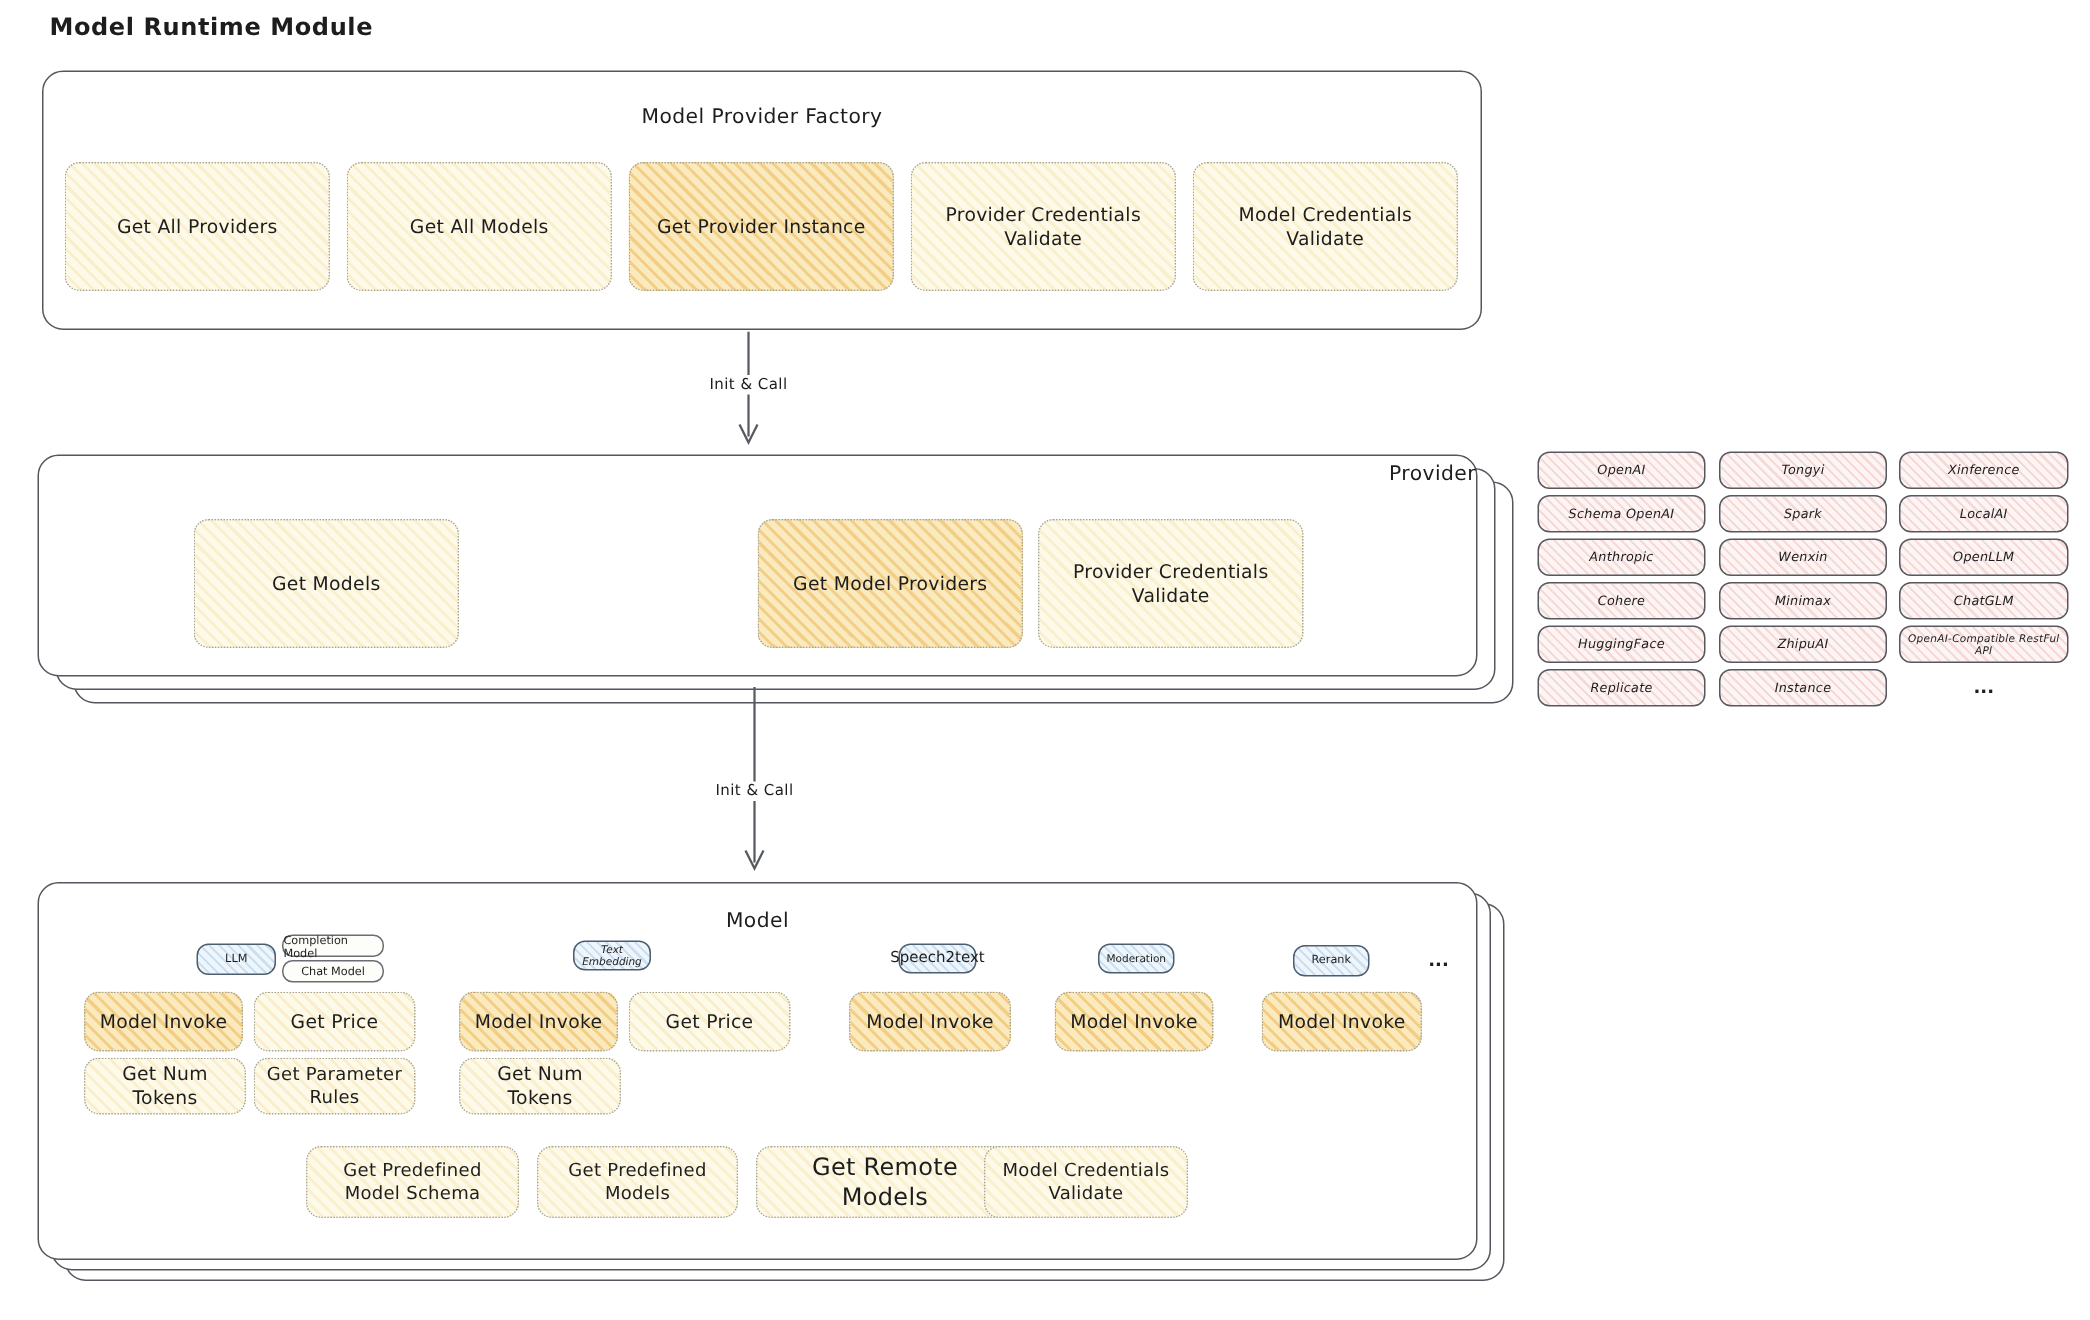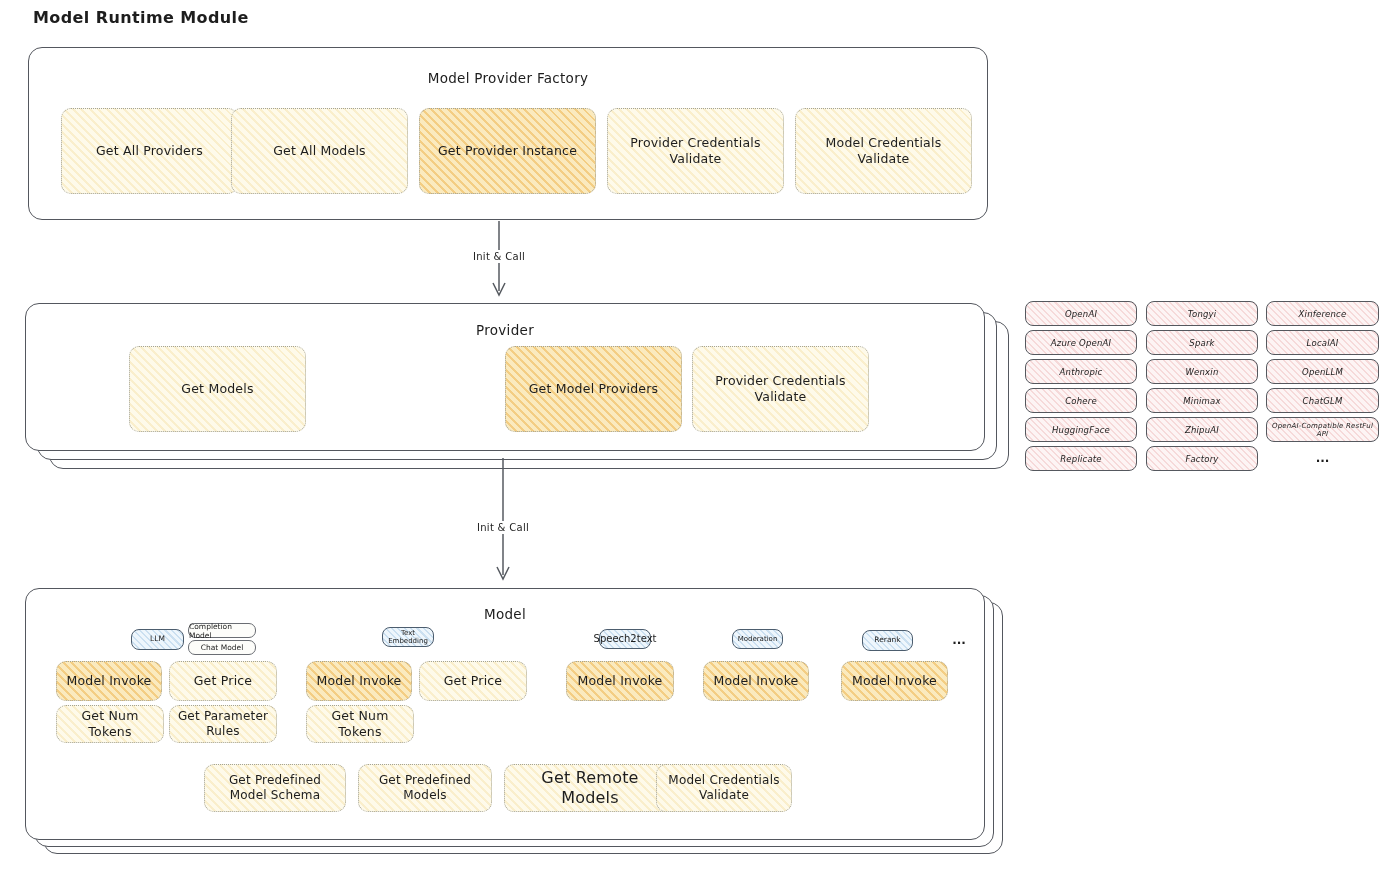--- a/index.html
+++ b/index.html
@@ -60,81 +60,81 @@
 </style>
 </head>
 <body>
 
 <div class="canvas">
 
   <div class="page-title">Model Runtime Module</div>
 
   <div class="panel" style="left:28px;top:47px;width:958px;height:171px;">
     <div class="panel-title" style="top:22px;">Model Provider Factory</div>
-    <div class="btn yellow" style="left:32px;top:60px;width:177px;height:86px;">Get All Providers</div>
+    <div class="btn yellow" style="left:14px;top:60px;width:177px;height:86px;">Get All Providers</div>
     <div class="btn yellow" style="left:202px;top:60px;width:177px;height:86px;">Get All Models</div>
     <div class="btn orange" style="left:390px;top:60px;width:177px;height:86px;">Get Provider Instance</div>
     <div class="btn yellow" style="left:578px;top:60px;width:177px;height:86px;">Provider Credentials Validate</div>
     <div class="btn yellow" style="left:766px;top:60px;width:177px;height:86px;">Model Credentials Validate</div>
   </div>
 
   <svg class="arrow" style="left:488px;top:221px;width:22px;height:78px;" viewBox="0 0 22 78">
     <line x1="11" y1="0" x2="11" y2="70" stroke="#565a60" stroke-width="1.5"></line>
     <path d="M5 62 L11 74 L17 62" fill="none" stroke="#565a60" stroke-width="1.5"></path>
   </svg>
   <div class="arrow-label" style="left:459px;top:250px;width:80px;">Init &amp; Call</div>
 
   <div class="layer" style="left:49px;top:321px;width:958px;height:146px;"></div>
   <div class="layer" style="left:37px;top:312px;width:958px;height:146px;"></div>
   <div class="panel" style="left:25px;top:303px;width:958px;height:146px;">
-    <div class="panel-title" style="top:18px;">Provider</div>
+    <div class="panel-title" style="top:4px;text-align:right;">Provider</div>
     <div class="btn yellow" style="left:103px;top:42px;width:177px;height:86px;">Get Models</div>
     <div class="btn orange" style="left:479px;top:42px;width:177px;height:86px;">Get Model Providers</div>
     <div class="btn yellow" style="left:666px;top:42px;width:177px;height:86px;">Provider Credentials Validate</div>
   </div>
 
   <div class="pill" style="left:1025px;top:301px;width:112px;">OpenAI</div>
   <div class="pill" style="left:1146px;top:301px;width:112px;">Tongyi</div>
   <div class="pill" style="left:1266px;top:301px;width:113px;">Xinference</div>
 
-  <div class="pill" style="left:1025px;top:330px;width:112px;">Azure OpenAI</div>
+  <div class="pill" style="left:1025px;top:330px;width:112px;">Schema OpenAI</div>
   <div class="pill" style="left:1146px;top:330px;width:112px;">Spark</div>
   <div class="pill" style="left:1266px;top:330px;width:113px;">LocalAI</div>
 
   <div class="pill" style="left:1025px;top:359px;width:112px;">Anthropic</div>
   <div class="pill" style="left:1146px;top:359px;width:112px;">Wenxin</div>
   <div class="pill" style="left:1266px;top:359px;width:113px;">OpenLLM</div>
 
   <div class="pill" style="left:1025px;top:388px;width:112px;">Cohere</div>
   <div class="pill" style="left:1146px;top:388px;width:112px;">Minimax</div>
   <div class="pill" style="left:1266px;top:388px;width:113px;">ChatGLM</div>
 
   <div class="pill" style="left:1025px;top:417px;width:112px;">HuggingFace</div>
   <div class="pill" style="left:1146px;top:417px;width:112px;">ZhipuAI</div>
   <div class="pill small" style="left:1266px;top:417px;width:113px;">OpenAI-Compatible RestFul API</div>
 
   <div class="pill" style="left:1025px;top:446px;width:112px;">Replicate</div>
-  <div class="pill" style="left:1146px;top:446px;width:112px;">Factory</div>
+  <div class="pill" style="left:1146px;top:446px;width:112px;">Instance</div>
   <div class="more-dots" style="left:1266px;top:446px;width:113px;height:23px;">...</div>
 
   <svg class="arrow" style="left:492px;top:455px;width:22px;height:128px;" viewBox="0 0 22 128">
     <line x1="11" y1="3" x2="11" y2="120" stroke="#565a60" stroke-width="1.5"></line>
     <path d="M5 112 L11 124 L17 112" fill="none" stroke="#565a60" stroke-width="1.5"></path>
   </svg>
   <div class="arrow-label" style="left:463px;top:521px;width:80px;">Init &amp; Call</div>
 
   <div class="layer" style="left:43px;top:602px;width:958px;height:250px;"></div>
   <div class="layer" style="left:34px;top:595px;width:958px;height:250px;"></div>
   <div class="panel" style="left:25px;top:588px;width:958px;height:250px;">
     <div class="panel-title" style="top:17px;">Model</div>
 
     <div class="tag" style="left:105px;top:40px;width:53px;height:21px;">LLM</div>
     <div class="subtag" style="left:162px;top:34px;width:68px;height:15px;">Completion Model</div>
     <div class="subtag" style="left:162px;top:51px;width:68px;height:15px;">Chat Model</div>
-    <div class="tag" style="left:356px;top:38px;width:52px;height:20px;font-size:7px;padding:1px 22px;">Text Embedding</div>
+    <div class="tag" style="left:356px;top:38px;width:52px;height:20px;font-size:7px;padding:1px 22px;font-style:italic;">Text Embedding</div>
     <div class="tag" style="left:573px;top:40px;width:52px;height:20px;font-size:10px;">Speech2text</div>
     <div class="tag" style="left:706px;top:40px;width:51px;height:20px;font-size:7px;">Moderation</div>
     <div class="tag" style="left:836px;top:41px;width:51px;height:21px;">Rerank</div>
     <div class="more-dots" style="left:920px;top:40px;width:26px;height:21px;">...</div>
 
     <div class="btn orange" style="left:30px;top:72px;width:106px;height:40px;">Model Invoke</div>
     <div class="btn yellow" style="left:143px;top:72px;width:108px;height:40px;">Get Price</div>
     <div class="btn orange" style="left:280px;top:72px;width:106px;height:40px;">Model Invoke</div>
     <div class="btn yellow" style="left:393px;top:72px;width:108px;height:40px;">Get Price</div>
     <div class="btn orange" style="left:540px;top:72px;width:108px;height:40px;">Model Invoke</div>

